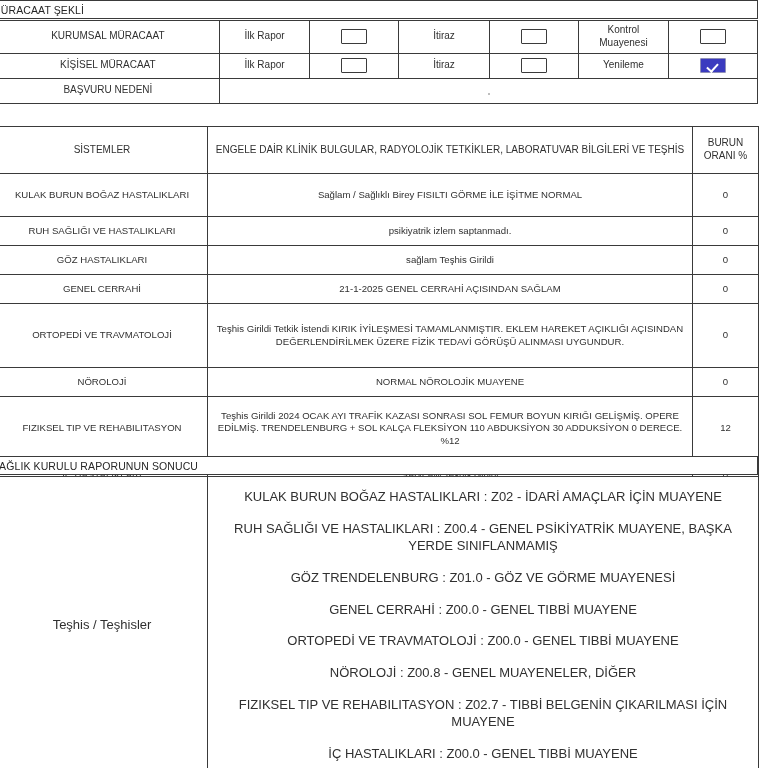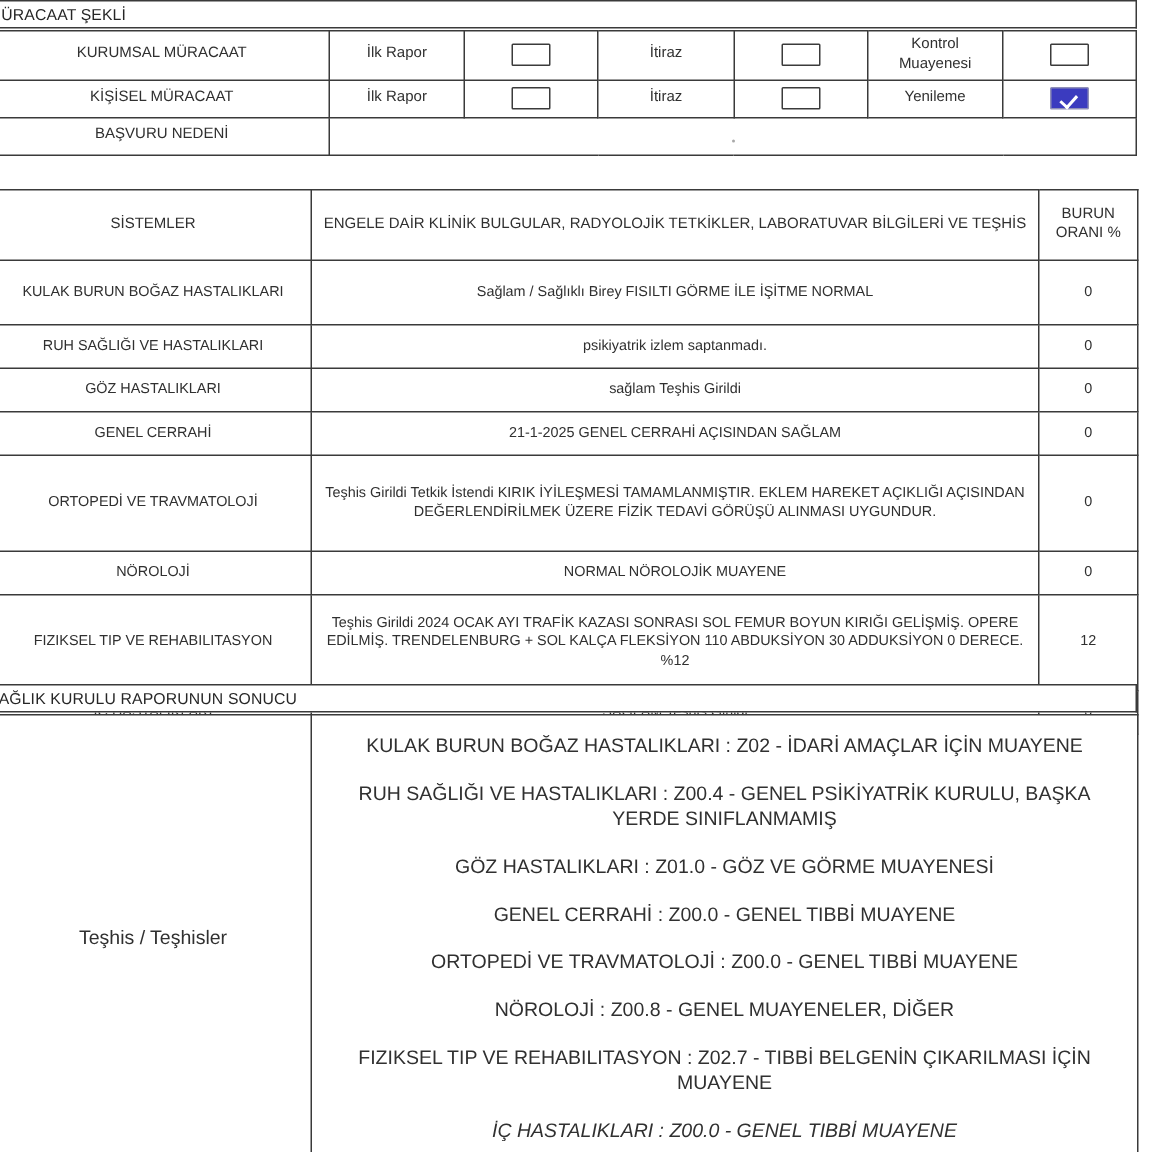--- a/index.html
+++ b/index.html
@@ -118,21 +118,21 @@
     position: absolute;
     left: -4px;
     top: 456px;
     width: 762px;
   }
   #tbl-sonuc { width: 762px; margin-top: 1px; }
   #tbl-sonuc td { font-size: 13px; }
   .diag-lbl-col { width: 211px; }
   .diag-val-col { width: 551px; }
   .diag-line { margin: 0 0 15px 0; }
-  .diag-line:last-child { margin-bottom: 0; font-style: italic; }
+  .diag-line:last-child { margin-bottom: 0; }
   #cell-diag-values { padding: 12px 8px 10px 8px; line-height: 1.3; }
   #cell-diag-label  { font-size: 10px; }
 
   #tbl-oran { width: 762px; border-collapse: collapse; table-layout: fixed; }
   #tbl-oran td {
     border: 1px solid #3a3a3a;
     border-top: none;
     text-align: center;
     vertical-align: middle;
     font-size: 10px;
@@ -276,22 +276,22 @@
     <table class="tbl" id="tbl-sonuc">
       <colgroup>
           <col class="diag-lbl-col">
           <col class="diag-val-col">
         </colgroup>
       <tbody>
         <tr>
           <td id="cell-diag-label">Teşhis / Teşhisler</td>
           <td id="cell-diag-values">
             <div class="diag-line">KULAK BURUN BOĞAZ HASTALIKLARI : Z02 - İDARİ AMAÇLAR İÇİN MUAYENE</div>
-            <div class="diag-line">RUH SAĞLIĞI VE HASTALIKLARI : Z00.4 - GENEL PSİKİYATRİK KURULU, BAŞKA YERDE SINIFLANMAMIŞ</div>
-            <div class="diag-line">GÖZ HASTALIKLARI : Z01.0 - GÖZ VE GÖRME MUAYENESİ</div>
+            <div class="diag-line">RUH SAĞLIĞI VE HASTALIKLARI : Z00.4 - GENEL PSİKİYATRİK MUAYENE, BAŞKA YERDE SINIFLANMAMIŞ</div>
+            <div class="diag-line">GÖZ TRENDELENBURG : Z01.0 - GÖZ VE GÖRME MUAYENESİ</div>
             <div class="diag-line">GENEL CERRAHİ : Z00.0 - GENEL TIBBİ MUAYENE</div>
             <div class="diag-line">ORTOPEDİ VE TRAVMATOLOJİ : Z00.0 - GENEL TIBBİ MUAYENE</div>
             <div class="diag-line">NÖROLOJİ : Z00.8 - GENEL MUAYENELER, DİĞER</div>
             <div class="diag-line">FIZIKSEL TIP VE REHABILITASYON : Z02.7 - TIBBİ BELGENİN ÇIKARILMASI İÇİN MUAYENE</div>
             <div class="diag-line">İÇ HASTALIKLARI : Z00.0 - GENEL TIBBİ MUAYENE</div>
           </td>
         </tr>
       </tbody>
     </table>
 

